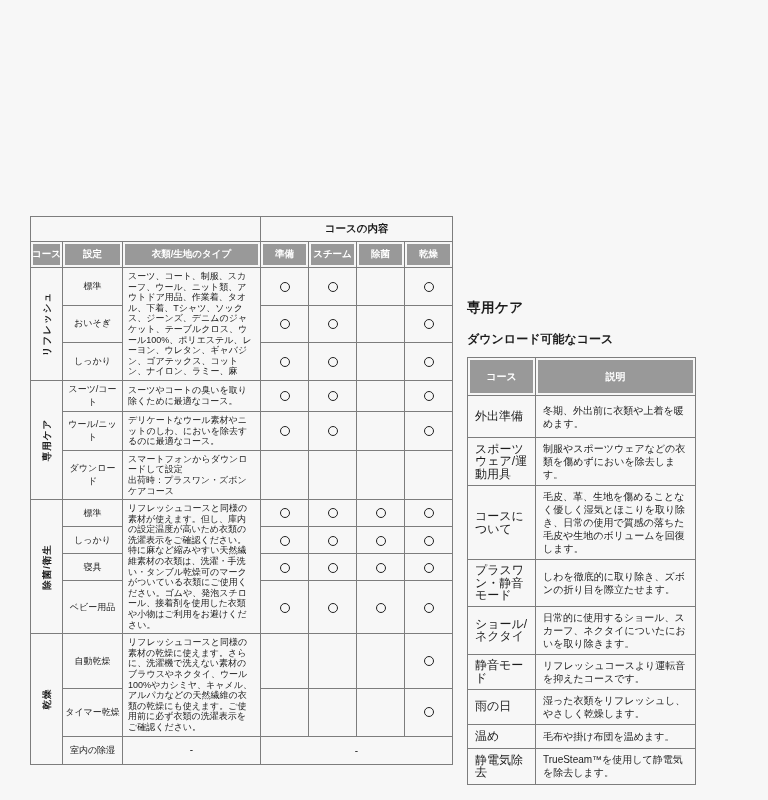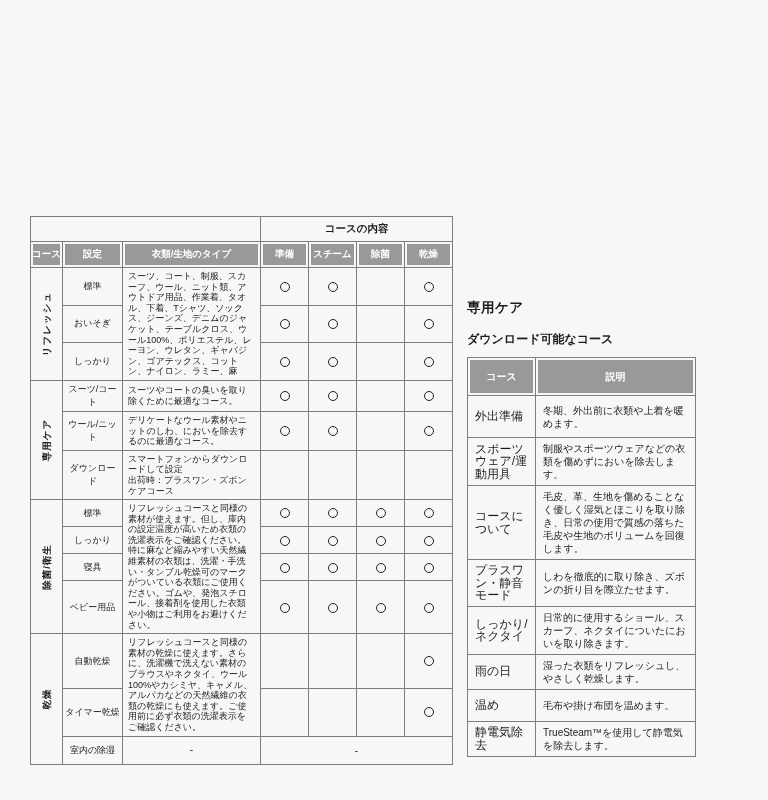--- a/index.html
+++ b/index.html
@@ -247,22 +247,26 @@
         </tr>
         <tr>
           <td class="dlc">コースについて</td>
           <td class="dld">毛皮、革、生地を傷めることなく優しく湿気とほこりを取り除き、日常の使用で質感の落ちた毛皮や生地のボリュームを回復します。</td>
         </tr>
         <tr>
           <td class="dlc">プラスワン・静音モード</td>
           <td class="dld">しわを徹底的に取り除き、ズボンの折り目を際立たせます。</td>
         </tr>
         <tr>
-          <td class="dlc">しっかり/ネクタイ</td>
+          <td class="dlc">ショール/ネクタイ</td>
           <td class="dld">日常的に使用するショール、スカーフ、ネクタイについたにおいを取り除きます。</td>
+        </tr>
+        <tr>
+          <td class="dlc">静音モード</td>
+          <td class="dld">リフレッシュコースより運転音を抑えたコースです。</td>
         </tr>
         <tr>
           <td class="dlc">雨の日</td>
           <td class="dld">湿った衣類をリフレッシュし、やさしく乾燥します。</td>
         </tr>
         <tr>
           <td class="dlc">温め</td>
           <td class="dld">毛布や掛け布団を温めます。</td>
         </tr>
         <tr>

